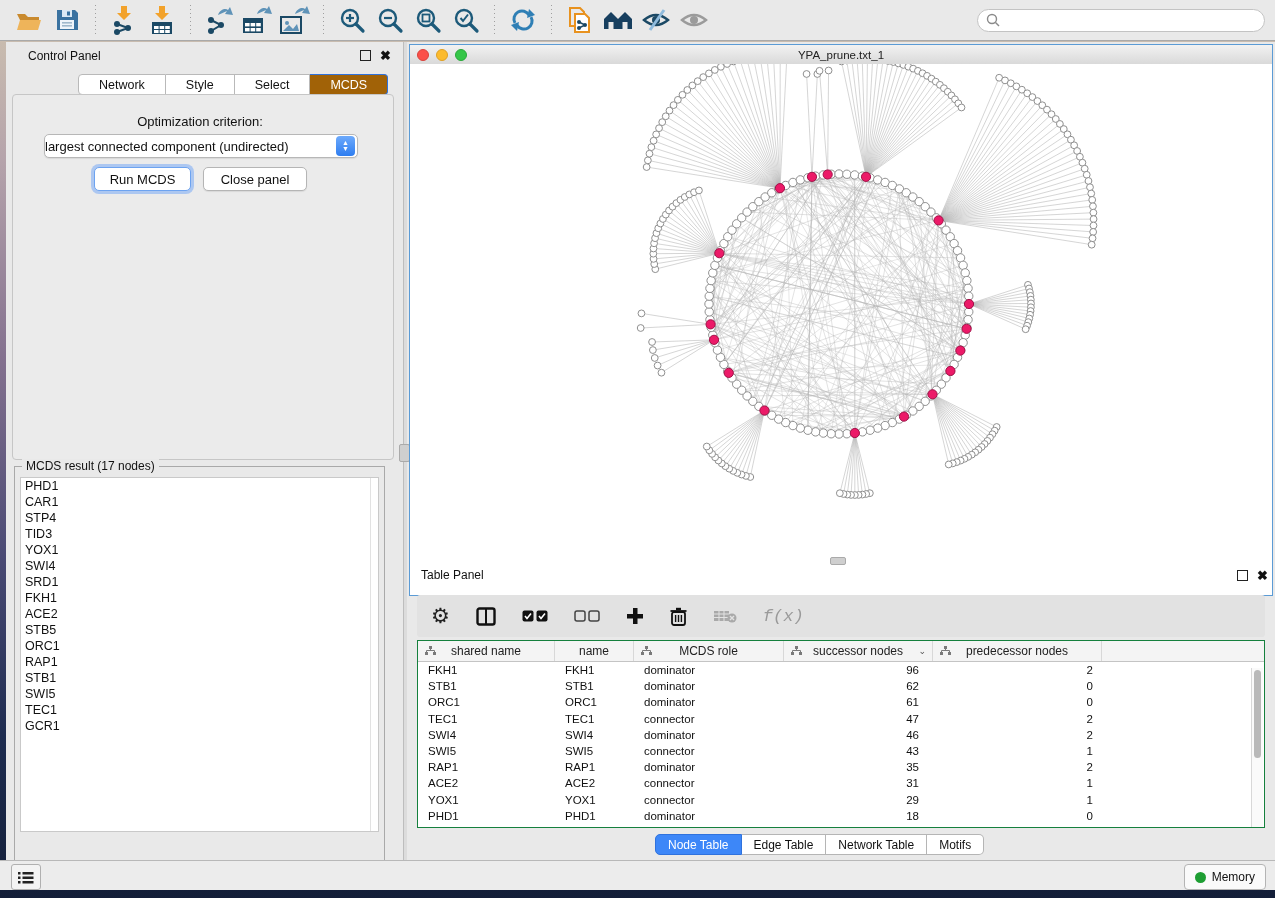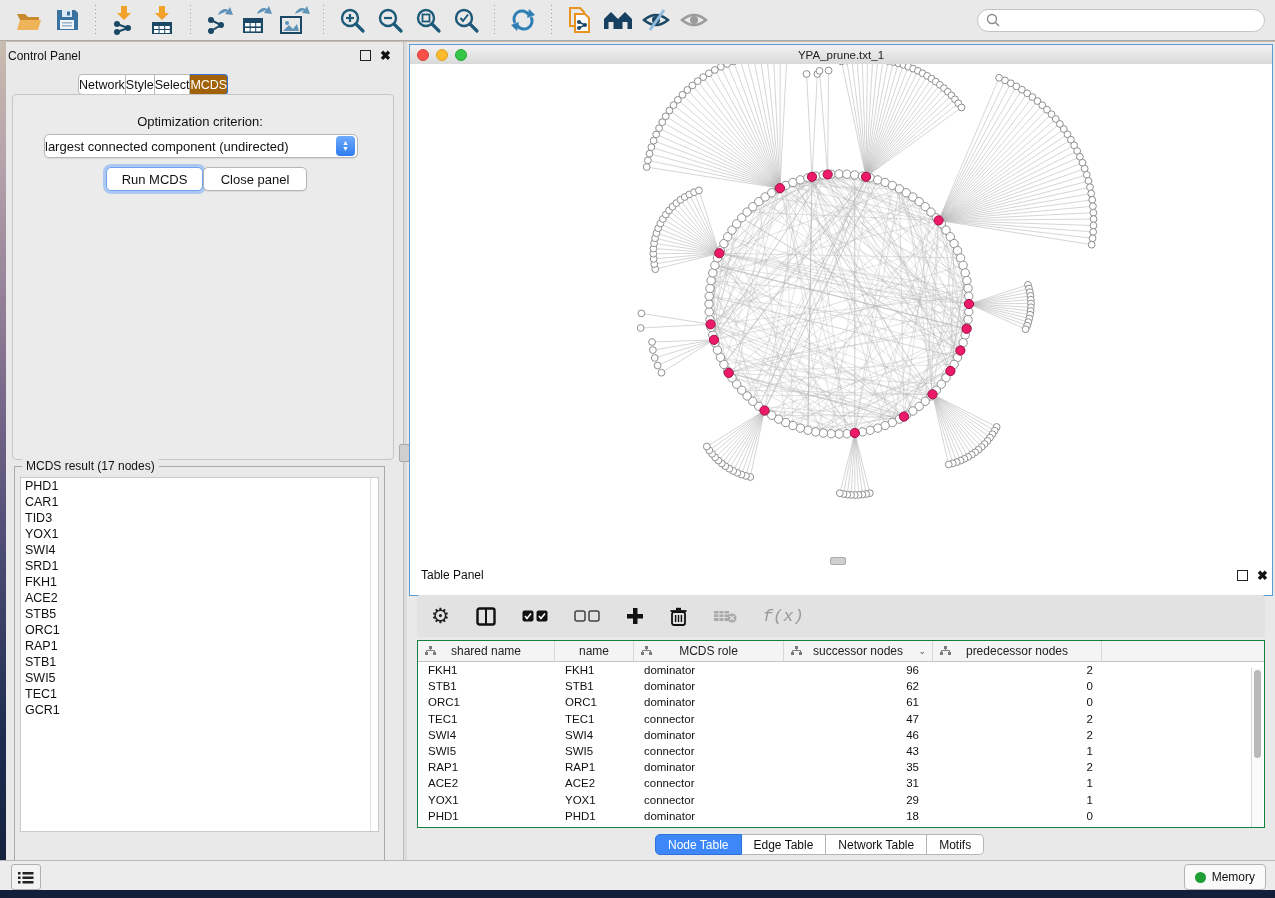--- a/index.html
+++ b/index.html
@@ -13,40 +13,40 @@
   
   .toolbar{left:0;top:0;width:1275px;height:41px;background:#e9e9e9;border-bottom:1px solid #a9a9a9;
     display:flex;align-items:center;padding:0 10px;box-sizing:border-box;}
   .tb-icon{width:32px;height:32px;display:flex;align-items:center;justify-content:center;margin:0 3px;cursor:default;}
   .tb-sep{width:1px;height:30px;margin:0 9px;background-image:linear-gradient(#9f9f9f 35%,rgba(0,0,0,0) 0%);background-size:1px 4px;}
   .search-box{margin-left:auto;width:288px;height:23px;background:#fff;border:1px solid #c3c3c3;border-radius:12px;
     display:flex;align-items:center;padding:0 8px;box-sizing:border-box;}
   
   .main-bg{left:6px;top:42px;width:1269px;height:848px;background:#e9e9e9;}
   
-  .cp-title{left:8px;top:49px;font-size:12px;color:#111;}
+  .cp-title{left:28px;top:49px;font-size:12px;color:#111;}
   .panel-btns{display:flex;gap:9px;align-items:center;}
   .float-glyph{width:9px;height:9px;border:1.6px solid #222;display:inline-block;}
   .close-glyph{font-size:13px;font-weight:bold;color:#111;line-height:9px;}
   .cp-tabs{left:78px;top:74px;display:flex;height:21px;}
   .cp-tab{background:#fff;border:1px solid #b9b9b9;border-left:none;font-size:12.5px;color:#111;
-    display:flex;align-items:center;justify-content:center;padding:0 0;}
+    display:flex;align-items:center;justify-content:center;padding:0 20px;}
   .cp-tab.first{border-left:1px solid #b9b9b9;border-radius:4px 0 0 4px;}
   .cp-tab.last{border-radius:0 4px 4px 0;}
   .cp-tab.active{background:#a16207;border-color:#2f72dd;color:#fff;}
   .cp-body{left:12px;top:94px;width:382px;height:366px;background:#ebebeb;border:1px solid #c6c6c6;border-radius:4px;box-sizing:border-box;}
   .opt-label{left:0;top:114px;width:400px;text-align:center;font-size:13px;color:#111;}
   .select{left:44px;top:134px;width:314px;height:24px;background:#fff;border:1px solid #b7b7b7;border-radius:5px;
     box-sizing:border-box;display:flex;align-items:center;box-shadow:0 1px 1px rgba(0,0,0,.08);}
   .select-text{flex:1;font-size:13px;color:#111;padding-left:0;white-space:nowrap;overflow:hidden;}
   .select-step{width:19px;height:20px;margin-right:2px;border-radius:4px;background:linear-gradient(#6daafc,#2e7df0);
     display:flex;flex-direction:column;align-items:center;justify-content:center;color:#fff;font-size:7px;line-height:6px;}
   .btn{height:24px;background:#fff;border:1px solid #b5b5b5;border-radius:5px;font-size:13px;color:#111;
     display:flex;align-items:center;justify-content:center;box-sizing:border-box;box-shadow:0 1px 1px rgba(0,0,0,.08);}
-  .btn.focus{border-color:#6da3f0;box-shadow:0 0 0 3px rgba(120,170,245,.55);margin-left:12px;}
+  .btn.focus{border-color:#6da3f0;box-shadow:0 0 0 3px rgba(120,170,245,.55);}
   .result-box{left:14px;top:466px;width:371px;height:408px;border:1px solid #a9a9a9;box-sizing:border-box;}
   .result-legend{position:absolute;left:7px;top:-8px;background:#e9e9e9;padding:0 4px;font-size:12px;color:#111;}
   .result-list{position:absolute;left:5px;top:10px;width:359px;height:355px;background:#fff;border:1px solid #c9c9c9;
     box-sizing:border-box;overflow:hidden;}
   .result-gutter{position:absolute;right:7px;top:0;bottom:0;width:1px;background:#e2e2e2;}
   .mcds-item{font-size:12.5px;line-height:16px;padding-left:4px;color:#111;}
   .v-divider{left:403px;top:42px;width:3px;height:818px;background:#dcdcdc;border-left:1px solid #bdbdbd;}
   .v-handle{left:399px;top:444px;width:9px;height:16px;background:#cfcfcf;border:1px solid #aaa;border-radius:2px;}
   
   .net-frame{left:409px;top:44px;width:864px;height:552px;border:1px solid #5b9bd5;box-sizing:border-box;background:#fff;}
@@ -267,20 +267,21 @@
 </div>
 <div class="abs btn focus" style="left:94px;top:167px;width:97px;">Run MCDS</div>
 <div class="abs btn" style="left:203px;top:167px;width:104px;">Close panel</div>
 
 <div class="abs result-box">
   <span class="result-legend">MCDS result (17 nodes)</span>
   <div class="result-list" id="mcds-list">
     <span class="result-gutter"></span>
   <div class="mcds-item">PHD1</div>
       <div class="mcds-item">CAR1</div>
+      <div class="mcds-item">STP4</div>
       <div class="mcds-item">TID3</div>
       <div class="mcds-item">YOX1</div>
       <div class="mcds-item">SWI4</div>
       <div class="mcds-item">SRD1</div>
       <div class="mcds-item">FKH1</div>
       <div class="mcds-item">ACE2</div>
       <div class="mcds-item">STB5</div>
       <div class="mcds-item">ORC1</div>
       <div class="mcds-item">RAP1</div>
       <div class="mcds-item">STB1</div>

